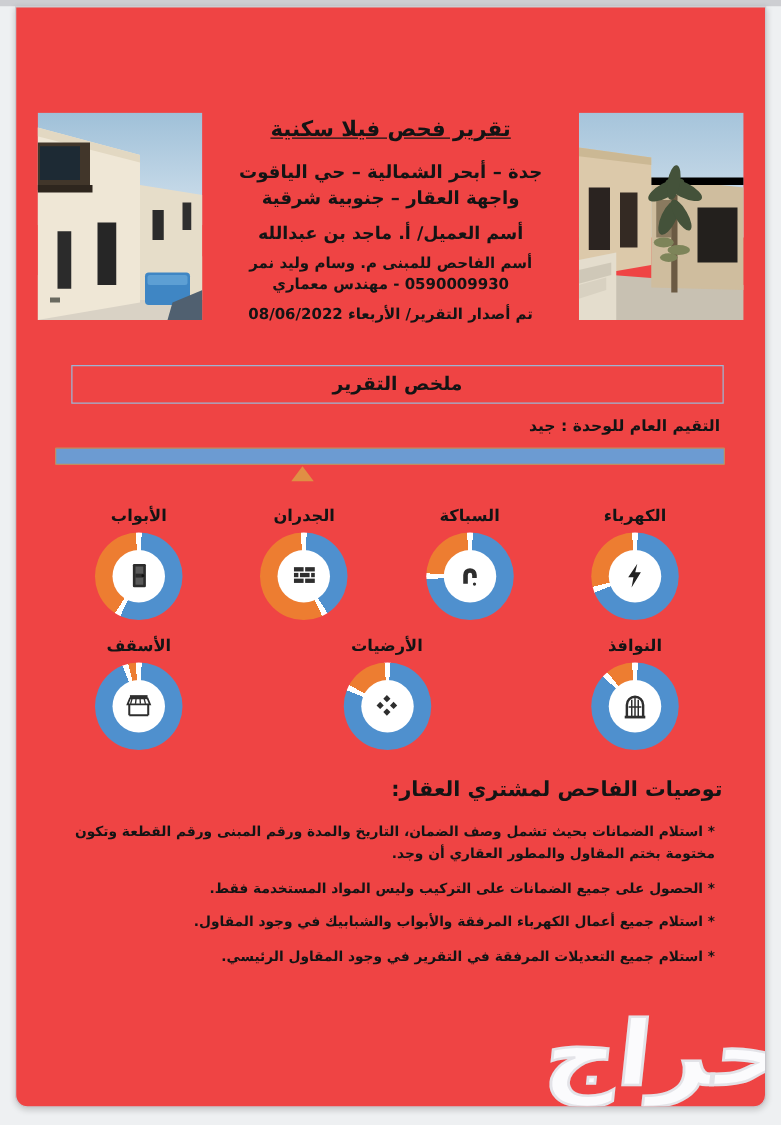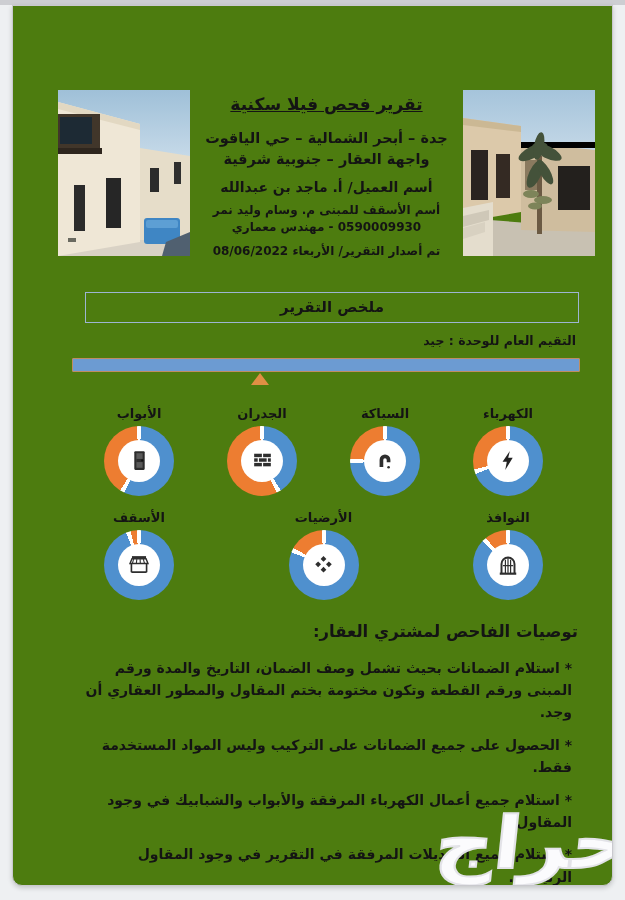--- a/index.html
+++ b/index.html
@@ -5,25 +5,24 @@
   html,body{margin:0;padding:0;}
   body{
     width:625px;height:900px;position:relative;overflow:hidden;
     background:#eef0f2;
     font-family:"DejaVu Sans", sans-serif;
     color:#141414;
   }
   .top-strip{position:absolute;top:0;left:0;right:0;height:5px;background:#cdced2;}
   .page{
     position:absolute;left:12px;right:12px;top:5px;bottom:14px;
-    background:#4d7c0f;border:1px solid #c9c9ce;
+    background:#ef4444;border:1px solid #c9c9ce;
     border-radius:0 0 10px 10px;
     box-shadow:0 2px 5px rgba(0,0,0,.18);
     overflow:hidden;
-    padding-left:28px;
   }
   
   .header{display:flex;align-items:flex-start;margin-top:84px;}
   .photo{width:132px;height:166px;flex:0 0 auto;overflow:hidden;}
   .photo svg{display:block;}
   .photo.left{margin-left:17px;}
   .photo.right{margin-right:17px;}
   .head-text{flex:1;text-align:center;direction:rtl;padding:4px 6px 0 6px;font-weight:bold;}
   .h-title{font-size:17px;text-decoration:underline;margin-bottom:14px;letter-spacing:.3px;}
   .h-line{font-size:14.5px;line-height:1.45;}
@@ -49,21 +48,21 @@
   .units{direction:rtl;display:flex;flex-wrap:wrap;justify-content:space-between;
     padding:22px 44px 0 38px;row-gap:14px;}
   .unit{width:120px;text-align:center;}
   .unit-label{font-size:13px;font-weight:bold;margin-bottom:5px;}
   .donut{position:relative;width:70px;height:70px;border-radius:50%;margin:0 auto;}
   .hole{position:absolute;inset:14px;background:#fff;border-radius:50%;}
   .donut-icon{position:absolute;inset:0;display:flex;align-items:center;justify-content:center;}
   
   .recs{direction:rtl;padding:22px 34px 0 30px;}
   .recs-title{font-size:16.5px;font-weight:bold;text-align:right;margin-bottom:16px;}
-  .rec-item{font-size:14px;font-weight:bold;line-height:1.6;text-align:right;
+  .rec-item{font-size:11px;font-weight:bold;line-height:1.6;text-align:right;
     margin:4px 6px 10px 0;}
   
   .watermark{
     position:absolute;bottom:6px;right:-14px;
     font-size:72px;font-weight:bold;direction:rtl;
     color:#fbfbfd;-webkit-text-stroke:2px #e3e3e8;
     transform:skewX(-6deg) scaleX(1.12);transform-origin:bottom right;
     letter-spacing:6px;line-height:1;user-select:none;
   }
 </style>
@@ -100,21 +99,21 @@
         <polygon points="108,152 132,142 132,166 104,166" fill="#506070"></polygon>
         <rect x="10" y="148" width="8" height="4" fill="#6a6a60"></rect>
       </svg>
     </div>
 
     <div class="head-text">
       <div class="h-title">تقرير فحص فيلا سكنية</div>
       <div class="h-line">جدة – أبحر الشمالية – حي الياقوت</div>
       <div class="h-line">واجهة العقار – جنوبية شرقية</div>
       <div class="h-client">أسم العميل/ أ. ماجد بن عبدالله</div>
-      <div class="h-small">أسم الأسقف للمبنى م. وسام وليد نمر</div>
+      <div class="h-small">أسم الفاحص للمبنى م. وسام وليد نمر</div>
       <div class="h-small2">0590009930 - مهندس معماري</div>
       <div class="h-issued">تم أصدار التقرير/ الأربعاء 08/06/2022</div>
     </div>
 
     <div class="photo right">
       <svg width="132" height="166" viewBox="0 0 132 166">
         <defs>
           <linearGradient id="skyR" x1="0" y1="0" x2="0" y2="1">
             <stop offset="0" stop-color="#a5c4db"></stop>
               <stop offset="1" stop-color="#d8e4ee"></stop>

